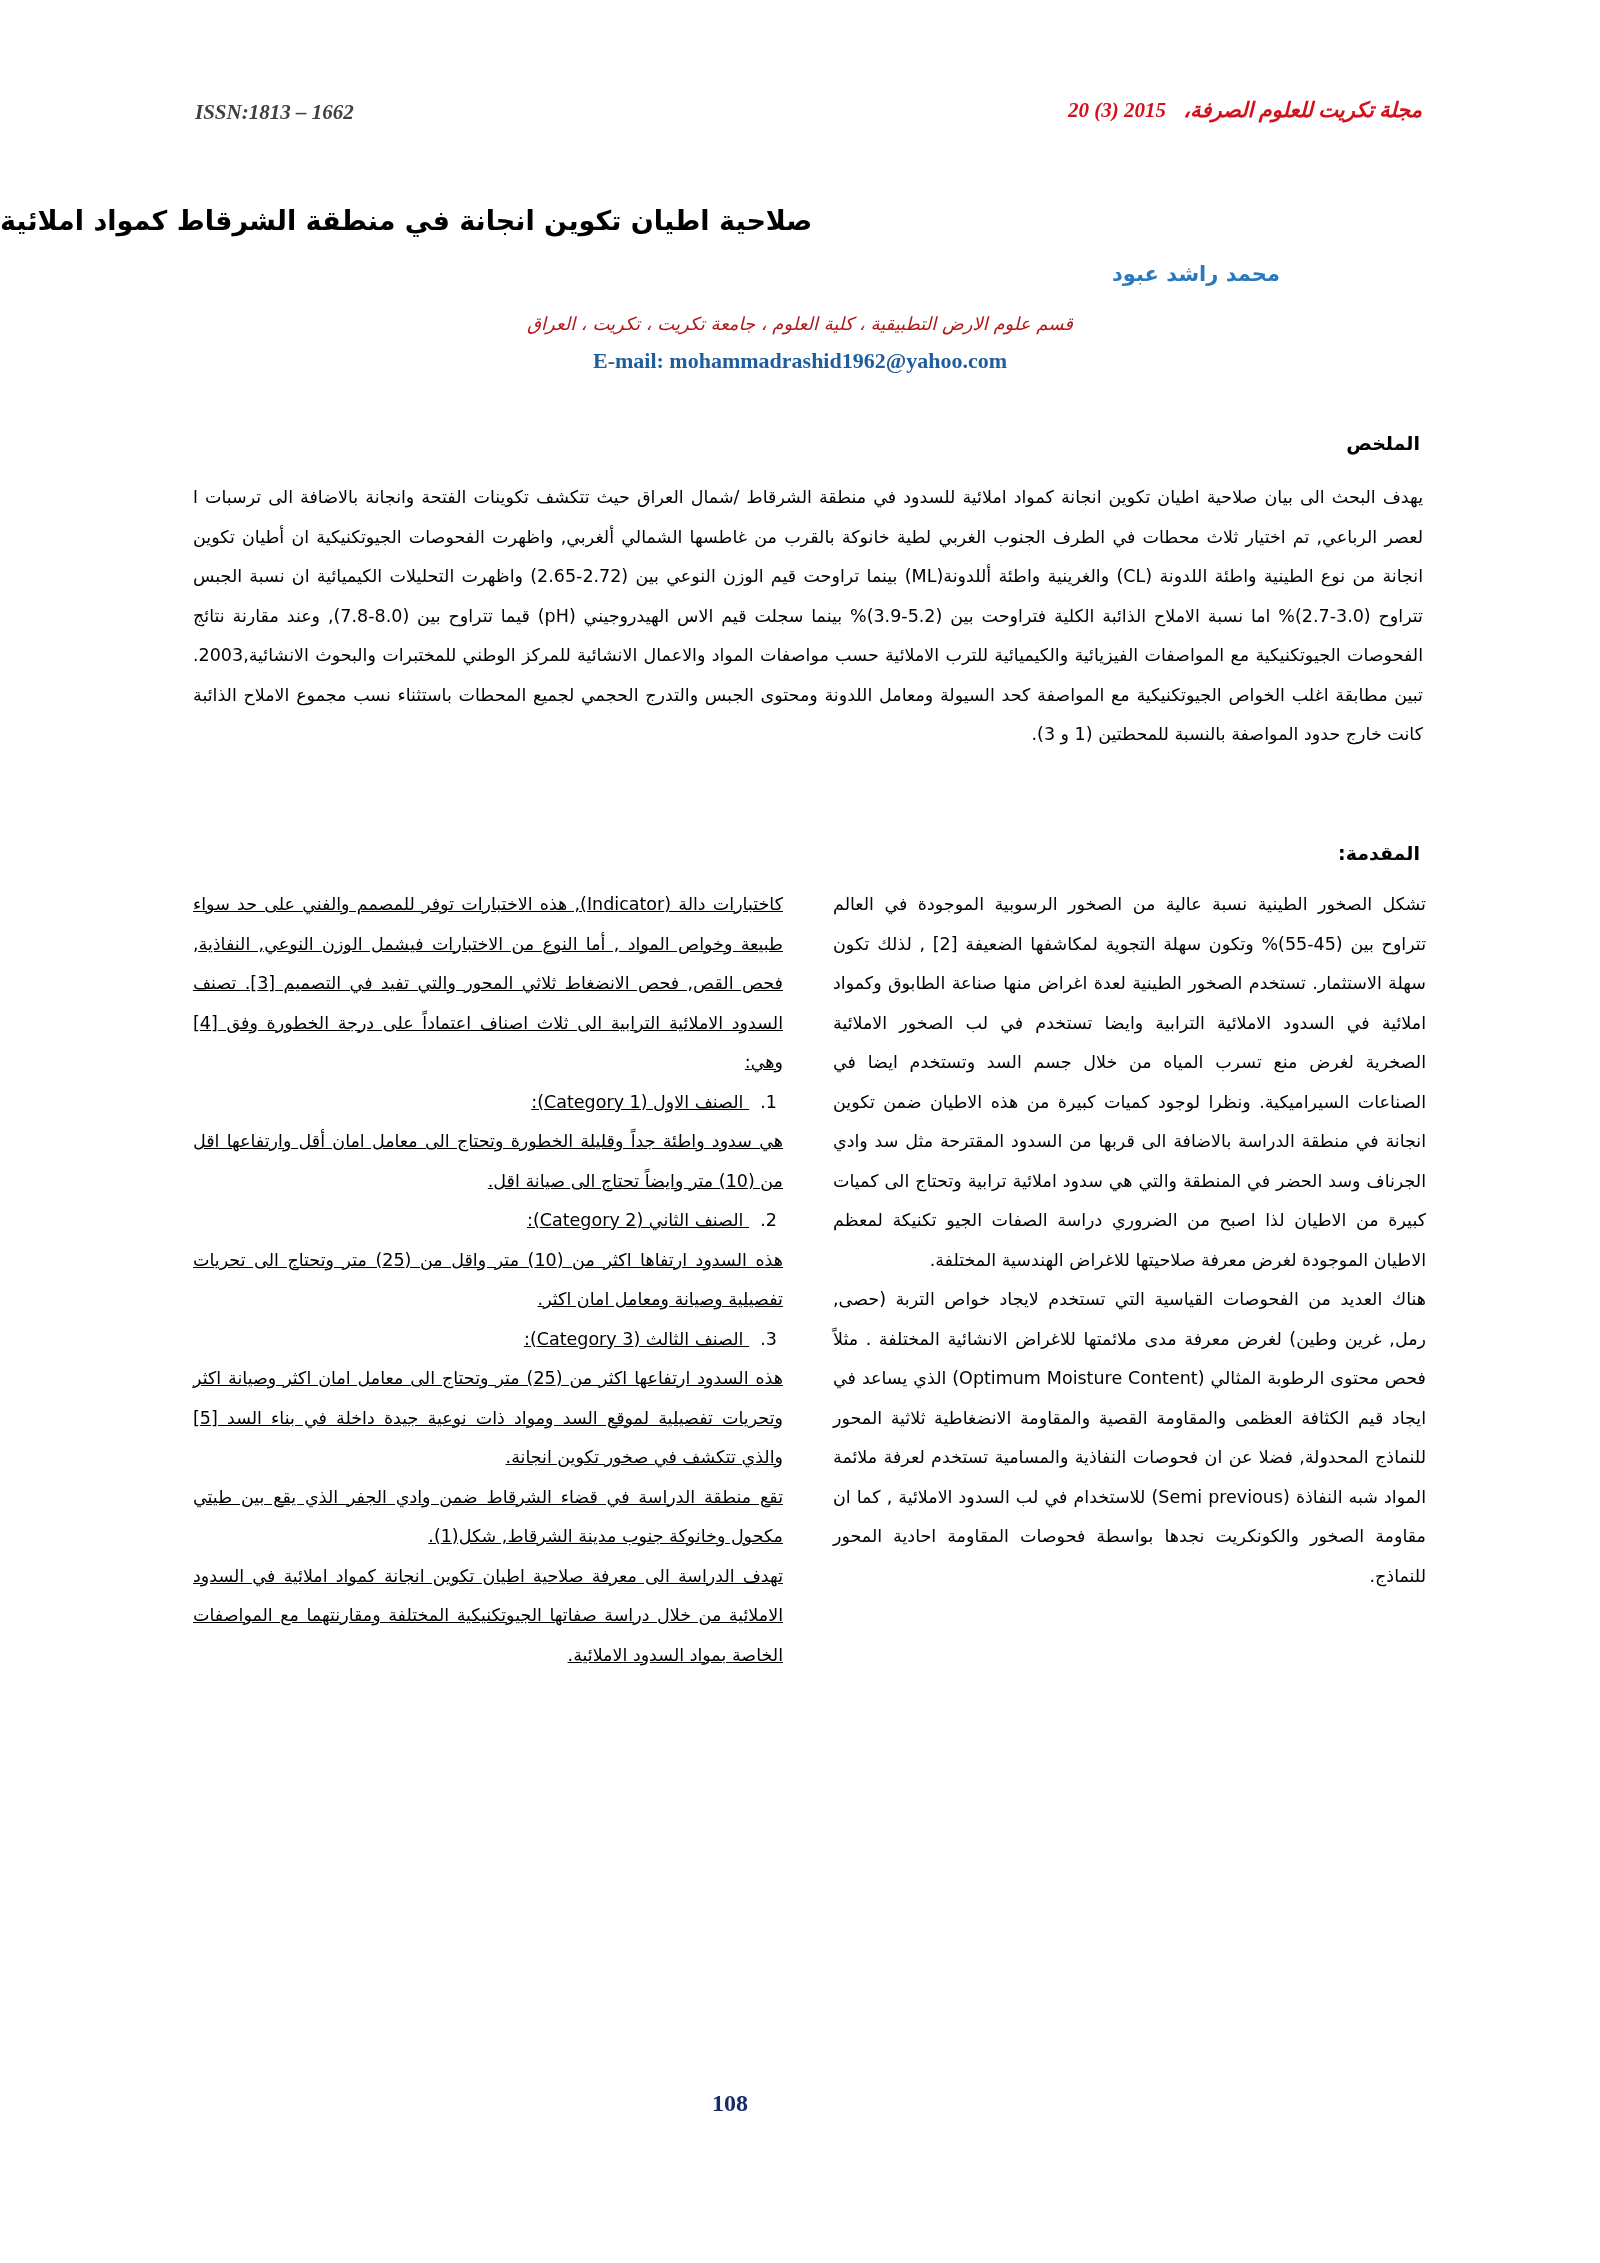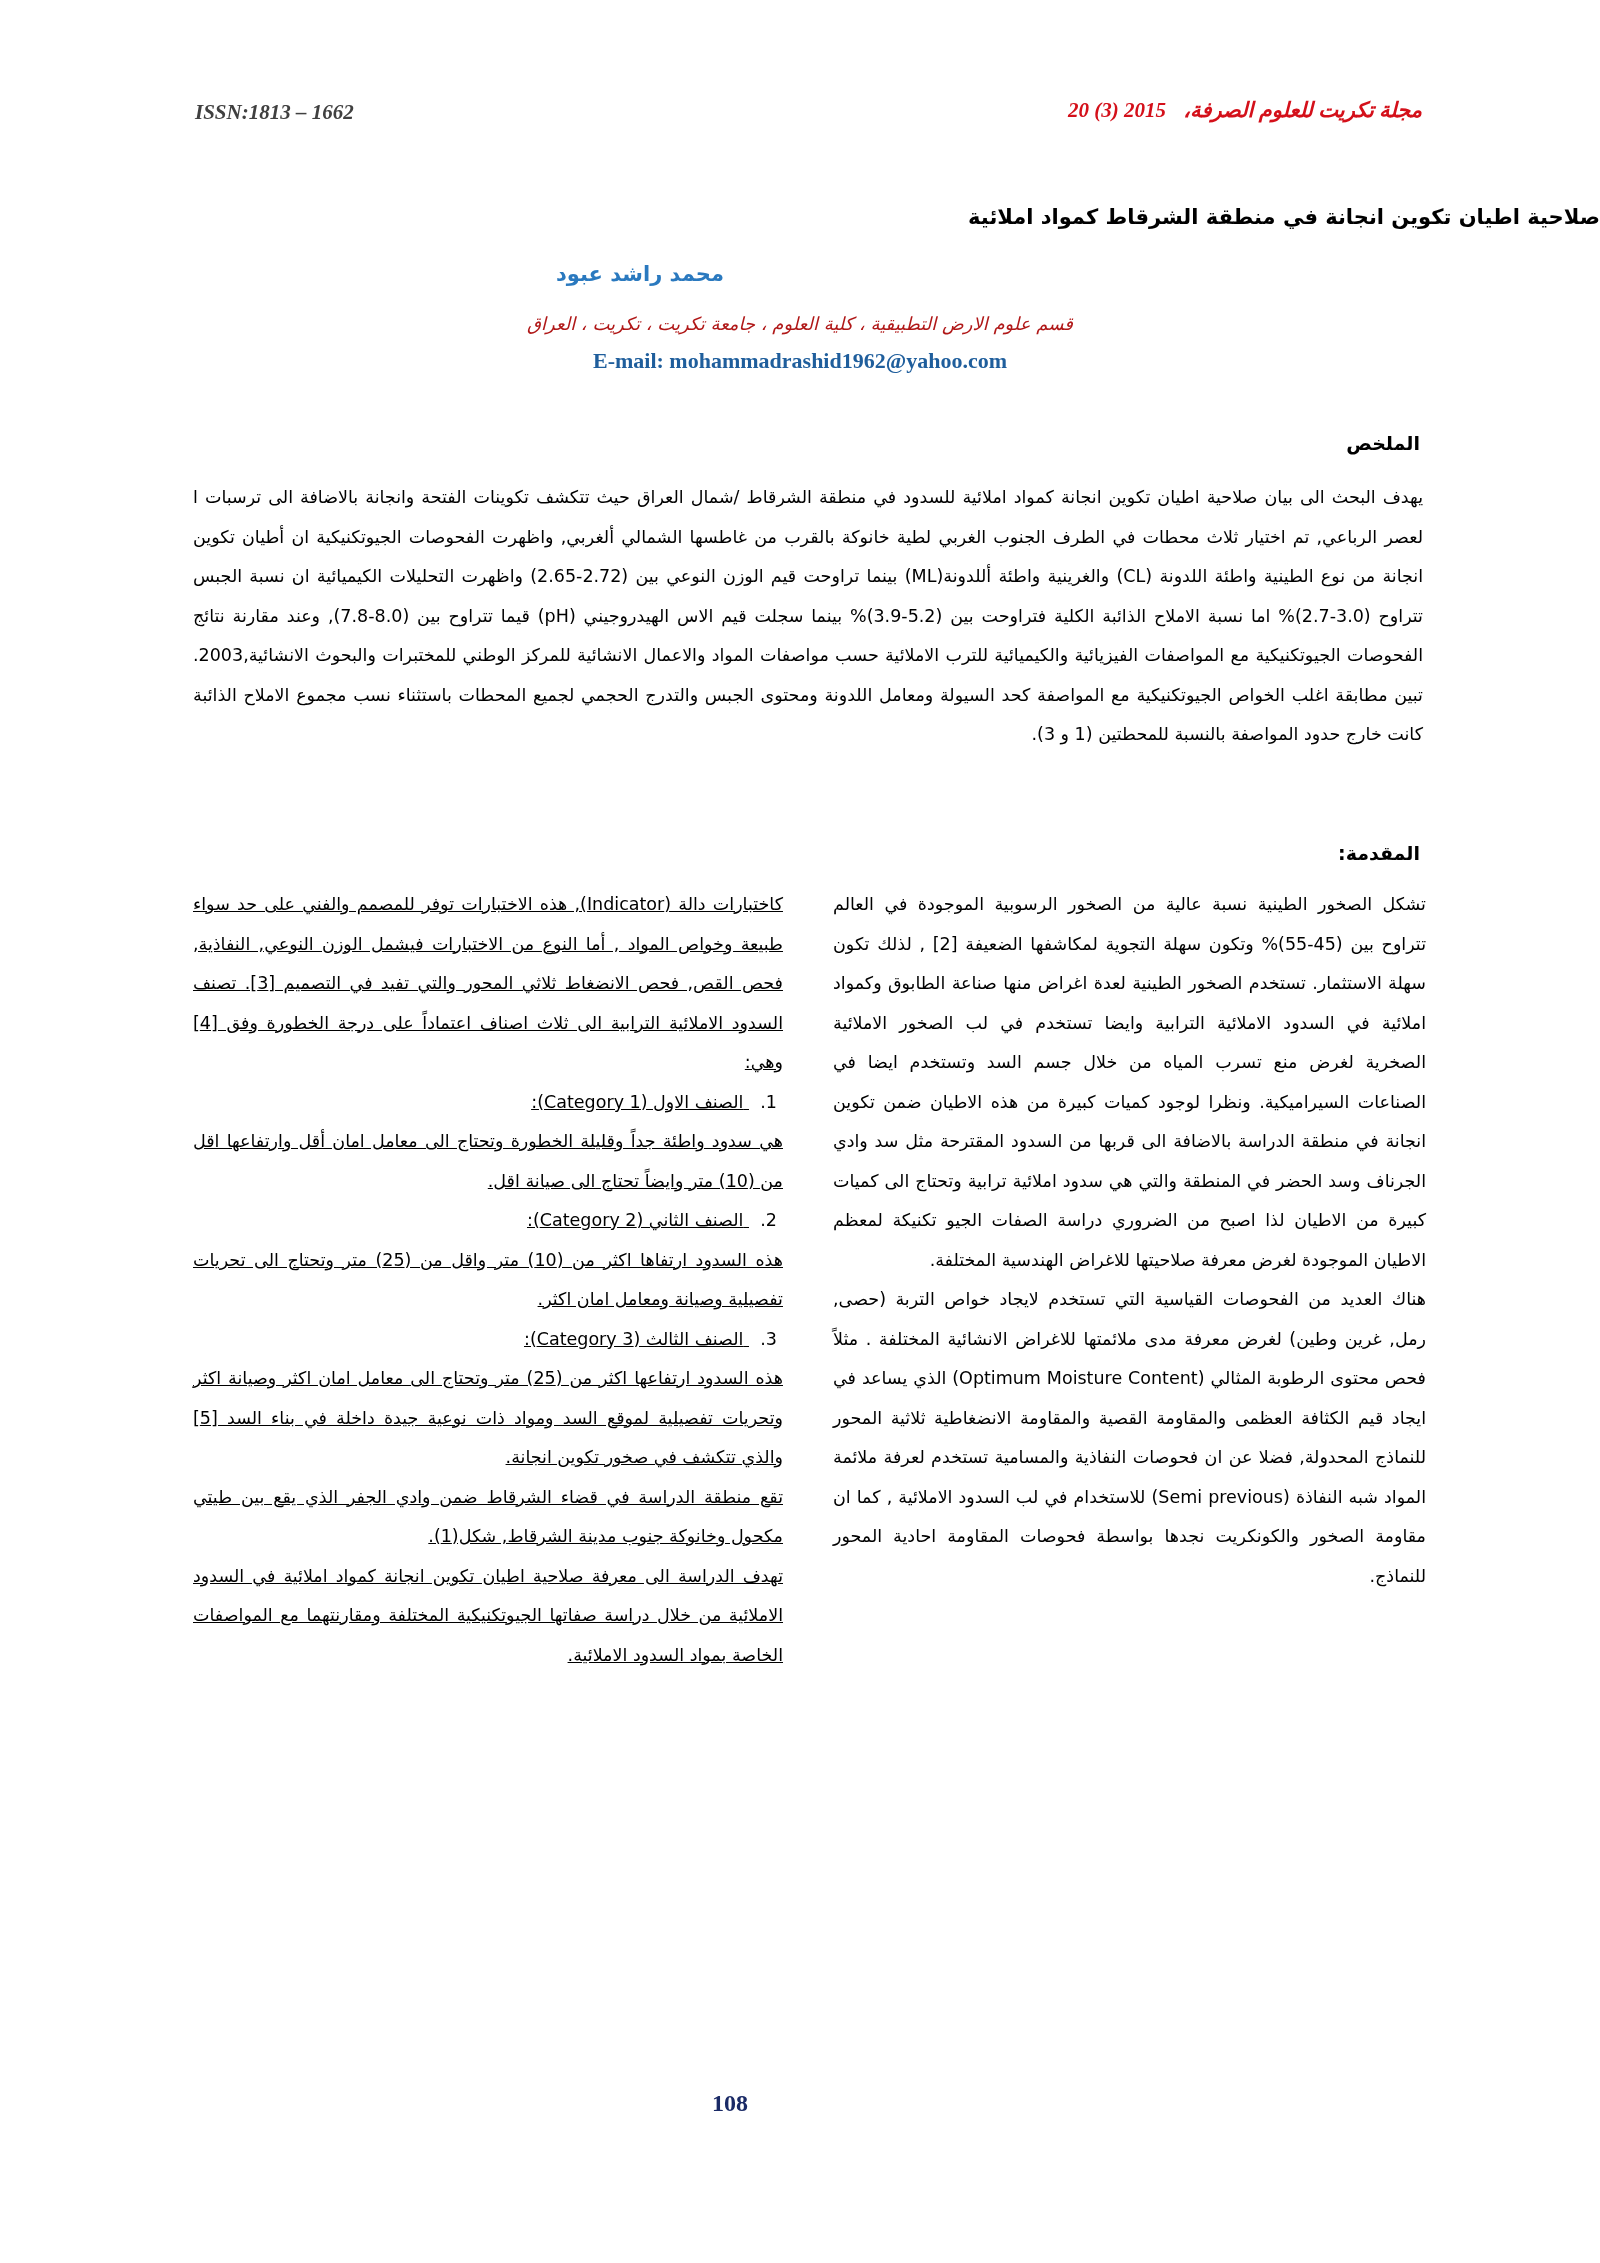--- a/index.html
+++ b/index.html
@@ -6,23 +6,23 @@
   body { width: 1600px; height: 2263px; position: relative; overflow: hidden;
          font-family: "DejaVu Sans", "Liberation Sans", sans-serif; color: #000; }
 
   .header-left { position: absolute; left: 195px; top: 100px; color: #404040;
          font-family: "Liberation Serif", serif; font-style: italic; font-weight: bold; font-size: 21px; direction: ltr; }
   .header-right { position: absolute; right: 178px; top: 98px; color: #d4101a;
          font-family: "Liberation Serif", serif; font-style: italic; font-weight: bold; font-size: 21px;
          direction: rtl; white-space: nowrap; }
   .header-right .num { direction: ltr; unicode-bidi: embed; display: inline-block; margin-right: 12px; }
 
-  .title { position: absolute; left: 0; width: 1600px; top: 205px; text-align: right;
-         font-weight: bold; font-size: 21px; direction: rtl; }
-  .author { position: absolute; left: 0; width: 1280px; top: 262px; text-align: center;
+  .title { position: absolute; left: 0; width: 1600px; top: 205px; text-align: left;
+         font-weight: bold; font-size: 27px; direction: rtl; }
+  .author { position: absolute; left: 0; width: 1280px; top: 262px; 
          font-weight: bold; font-size: 21px; color: #2a79bf; direction: rtl; }
   .affil { position: absolute; left: 0; width: 1600px; top: 313px; text-align: center;
          font-size: 18px; font-style: italic; color: #b01818; direction: rtl; }
   .email { position: absolute; left: 0; width: 1600px; top: 348px; text-align: center;
          font-family: "Liberation Serif", serif; font-weight: bold; font-size: 22px; color: #1f5e9c; direction: ltr; }
 
   .sec-head { position: absolute; right: 180px; font-weight: bold; font-size: 19px; direction: rtl; }
   .abstract { position: absolute; left: 193px; width: 1230px; top: 478px; direction: rtl;
          text-align: justify; font-size: 17.5px; line-height: 39.5px; }
   .abstract p { margin: 0; }

